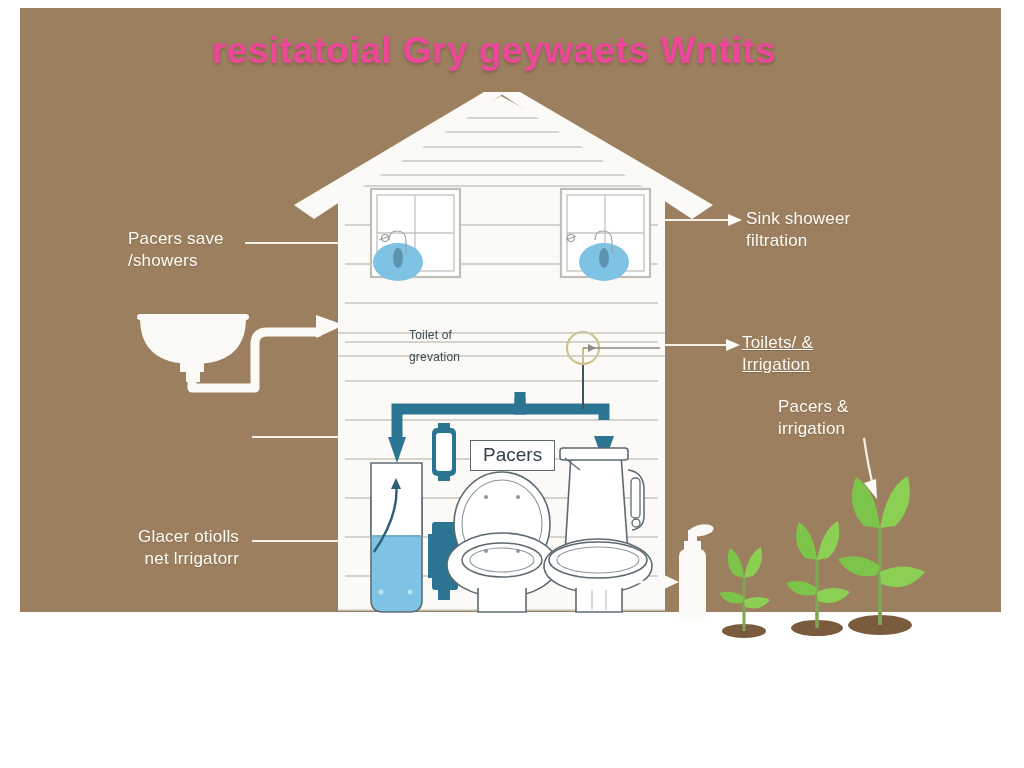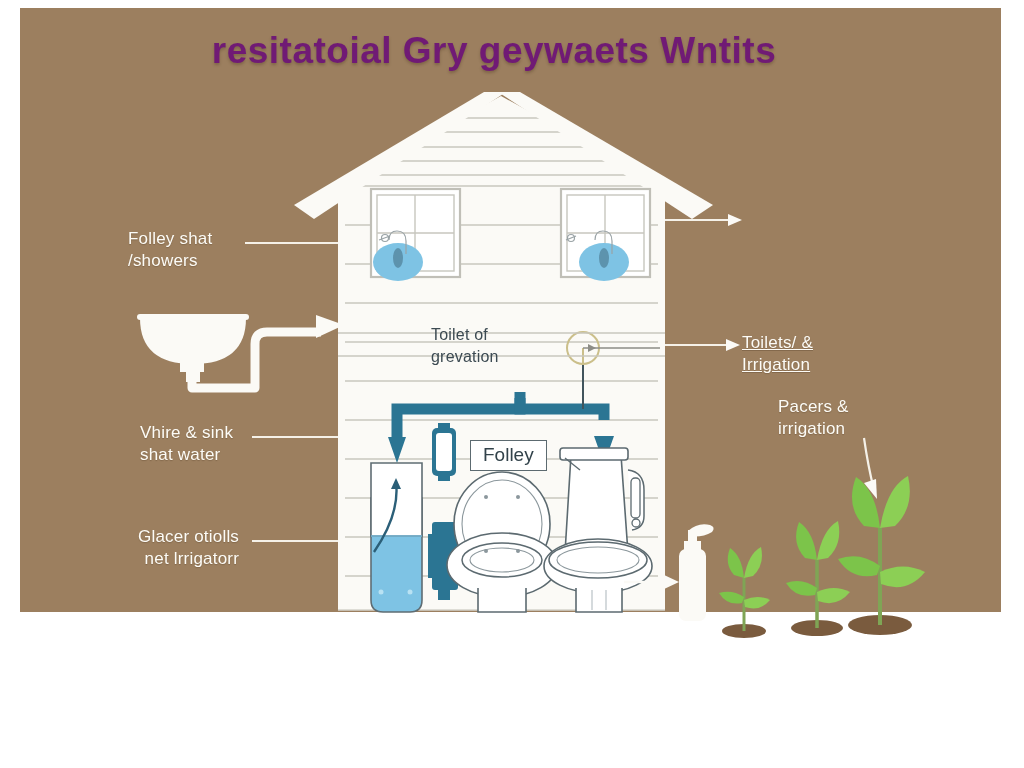--- a/index.html
+++ b/index.html
@@ -3,21 +3,21 @@
 <meta charset="utf-8">
 <style>
   html,body{margin:0;padding:0;background:#ffffff;}
   body{width:1024px;height:768px;overflow:hidden;font-family:"Liberation Sans",sans-serif;}
   #stage{position:relative;width:1024px;height:768px;background:#ffffff;}
   #panel{position:absolute;left:20px;top:8px;width:981px;height:604px;background:#9c7f5f;}
   .lbl{position:absolute;color:#fdfcf7;font-family:"Liberation Sans",sans-serif;
        font-size:17px;line-height:22px;letter-spacing:.2px;font-weight:400;
        text-shadow:0 1px 1px rgba(60,40,20,.25);white-space:pre-line;}
   #title{position:absolute;left:20px;top:30px;width:948px;text-align:center;
-         color:#701a75;font-size:37px;font-weight:700;letter-spacing:.5px;
+         color:#ec4899;font-size:37px;font-weight:700;letter-spacing:.5px;
          text-shadow:0 2px 3px rgba(60,40,20,.3);}
   svg{position:absolute;left:0;top:0;}
   .lead{stroke:#f5f1e8;stroke-width:2.2;fill:none;}
   .wht{fill:#fbfaf6;}
   .line{stroke:#c9c7be;stroke-width:1.4;fill:none;}
   .thin{stroke:#9aa3a6;stroke-width:1.2;fill:none;}
   .teal{fill:#2b7593;}
   #vat{position:absolute;left:470px;top:440px;background:#ffffff;border:1.4px solid #5c6a70;
        padding:3px 12px 4px;font-size:19px;color:#32424a;font-family:"Liberation Sans",sans-serif;}
   .arrowW{fill:#fbfaf6;}
@@ -221,30 +221,30 @@
       <line x1="665" y1="220" x2="733" y2="220" class="lead"></line>
       <polygon points="742 220 728 214 728 226" class="arrowW"></polygon>
       <line x1="665" y1="345" x2="731" y2="345" class="lead"></line>
       <polygon points="740 345 726 339 726 351" class="arrowW"></polygon>
       <path d="M864 438 q4 28 10 52" class="lead"></path>
       <polygon points="877 499 864 483 876 479" class="arrowW"></polygon>
     </g>
 
   </svg>
 
-  <div class="lbl" style="left:128px;top:228px;">Folley shat
+  <div class="lbl" style="left:128px;top:228px;">Pacers save
 /showers</div>
-  <div class="lbl" style="left:140px;top:422px;">Vhire &amp; sink
-shat water</div>
   <div class="lbl" style="left:138px;top:526px;text-align:right;">Glacer otiolls
 net lrrigatorr</div>
 
+  <div class="lbl" style="left:746px;top:208px;">Sink showeer
+  filtration</div>
   <div class="lbl" style="left:742px;top:332px;text-decoration:underline;">Toilets/ &amp;
 Irrigation</div>
   <div class="lbl" style="left:778px;top:396px;">Pacers &amp;
 irrigation</div>
 
-  <div class="lbl" style="left:431px;top:324px;color:#3c4a52;text-shadow:none;font-size:16px;">Toilet of
+  <div class="lbl" style="left:409px;top:324px;color:#3c4a52;text-shadow:none;font-size:12px;">Toilet of
 grevation</div>
 
-  <div id="vat">Folley</div>
+  <div id="vat">Pacers</div>
 
 </div>
 
 </body></html>

